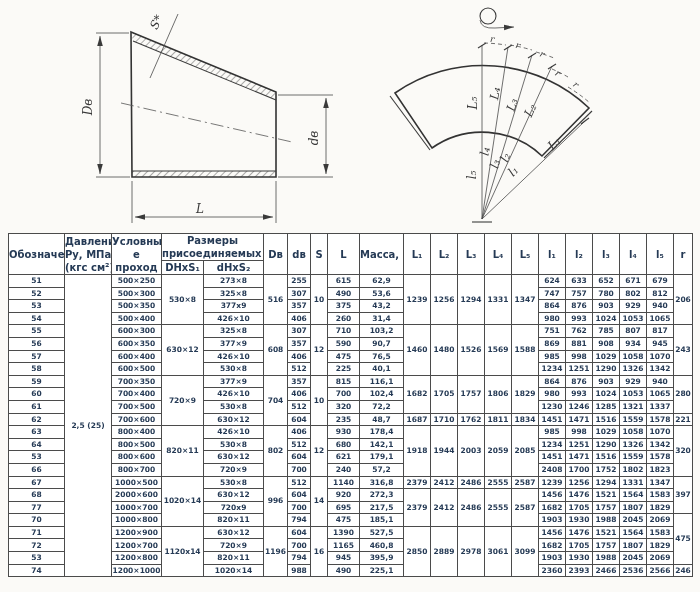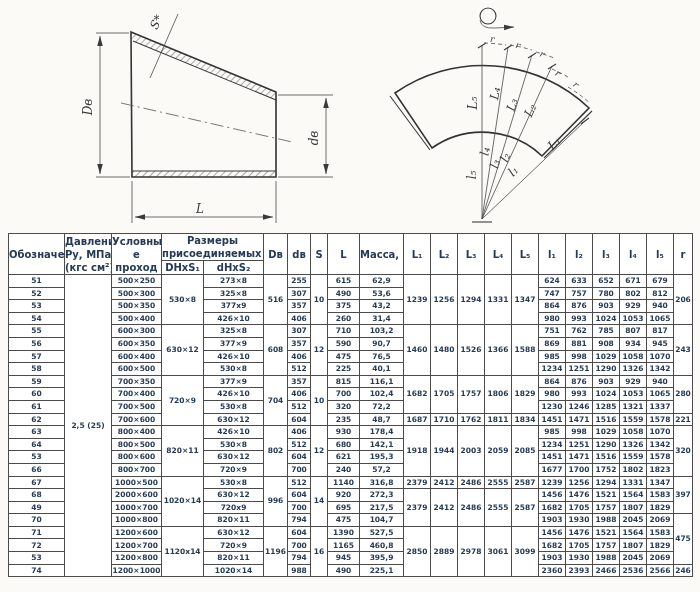--- a/index.html
+++ b/index.html
@@ -244,21 +244,21 @@
         <td rowspan="4">630×12</td>
         <td>325×8</td>
         <td rowspan="4">608</td>
         <td>307</td>
         <td rowspan="4">12</td>
         <td>710</td>
         <td>103,2</td>
         <td rowspan="4">1460</td>
         <td rowspan="4">1480</td>
         <td rowspan="4">1526</td>
-        <td rowspan="4">1366</td>
+        <td rowspan="4">1569</td>
         <td rowspan="4">1588</td>
         <td>751</td>
         <td>762</td>
         <td>785</td>
         <td>807</td>
         <td>817</td>
         <td rowspan="4">243</td>
       </tr>
       <tr>
         <td>56</td>
@@ -400,35 +400,35 @@
         <td>1290</td>
         <td>1326</td>
         <td>1342</td>
       </tr>
       <tr>
         <td>53</td>
         <td>800×600</td>
         <td>630×12</td>
         <td>604</td>
         <td>621</td>
-        <td>195,3</td>
+        <td>179,1</td>
         <td>1451</td>
         <td>1471</td>
         <td>1516</td>
         <td>1559</td>
         <td>1578</td>
       </tr>
       <tr>
         <td>66</td>
         <td>800×700</td>
         <td>720×9</td>
         <td>700</td>
         <td>240</td>
         <td>57,2</td>
-        <td>1677</td>
+        <td>2408</td>
         <td>1700</td>
         <td>1752</td>
         <td>1802</td>
         <td>1823</td>
       </tr>
       <tr>
         <td>67</td>
         <td>1000×500</td>
         <td rowspan="4">1020×14</td>
         <td>530×8</td>
@@ -461,49 +461,49 @@
         <td rowspan="3">2486</td>
         <td rowspan="3">2555</td>
         <td rowspan="3">2587</td>
         <td>1456</td>
         <td>1476</td>
         <td>1521</td>
         <td>1564</td>
         <td>1583</td>
       </tr>
       <tr>
-        <td>49</td>
+        <td>77</td>
         <td>1000×700</td>
         <td>720x9</td>
         <td>700</td>
         <td>695</td>
         <td>217,5</td>
         <td>1682</td>
         <td>1705</td>
         <td>1757</td>
         <td>1807</td>
         <td>1829</td>
       </tr>
       <tr>
         <td>70</td>
         <td>1000×800</td>
         <td>820×11</td>
         <td>794</td>
         <td>475</td>
-        <td>104,7</td>
+        <td>185,1</td>
         <td>1903</td>
         <td>1930</td>
         <td>1988</td>
         <td>2045</td>
         <td>2069</td>
         <td rowspan="4">475</td>
       </tr>
       <tr>
         <td>71</td>
-        <td>1200×600</td>
+        <td>1200×900</td>
         <td rowspan="4">1120x14</td>
         <td>630×12</td>
         <td rowspan="4">1196</td>
         <td>604</td>
         <td rowspan="4">16</td>
         <td>1390</td>
         <td>527,5</td>
         <td rowspan="4">2850</td>
         <td rowspan="4">2889</td>
         <td rowspan="4">2978</td>

